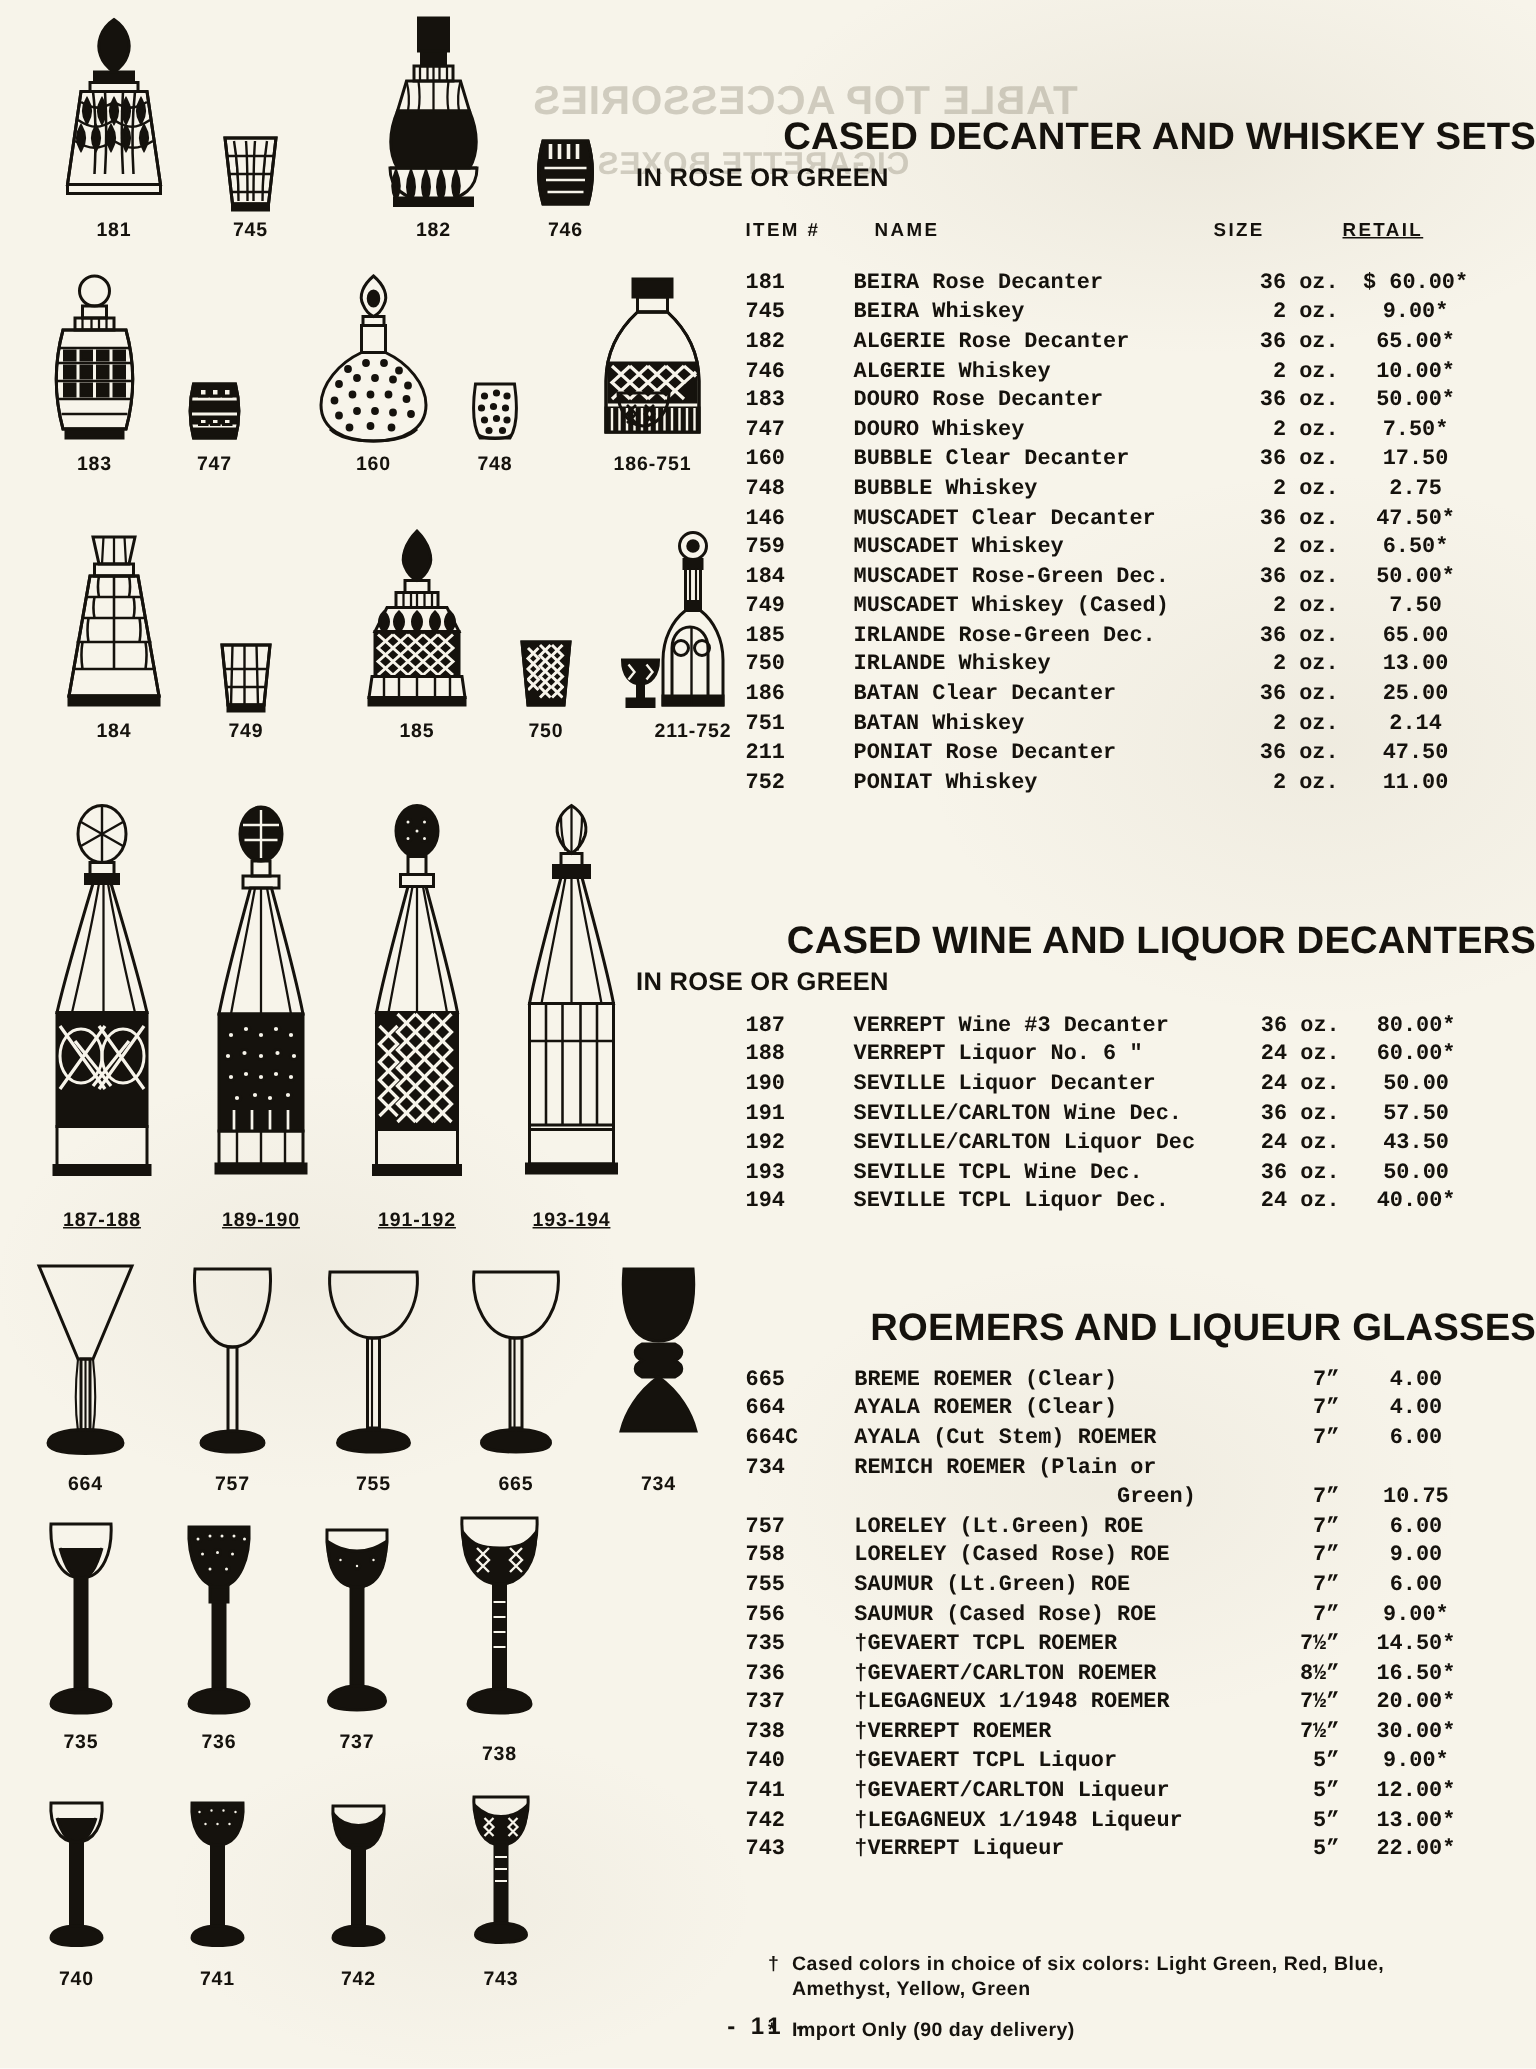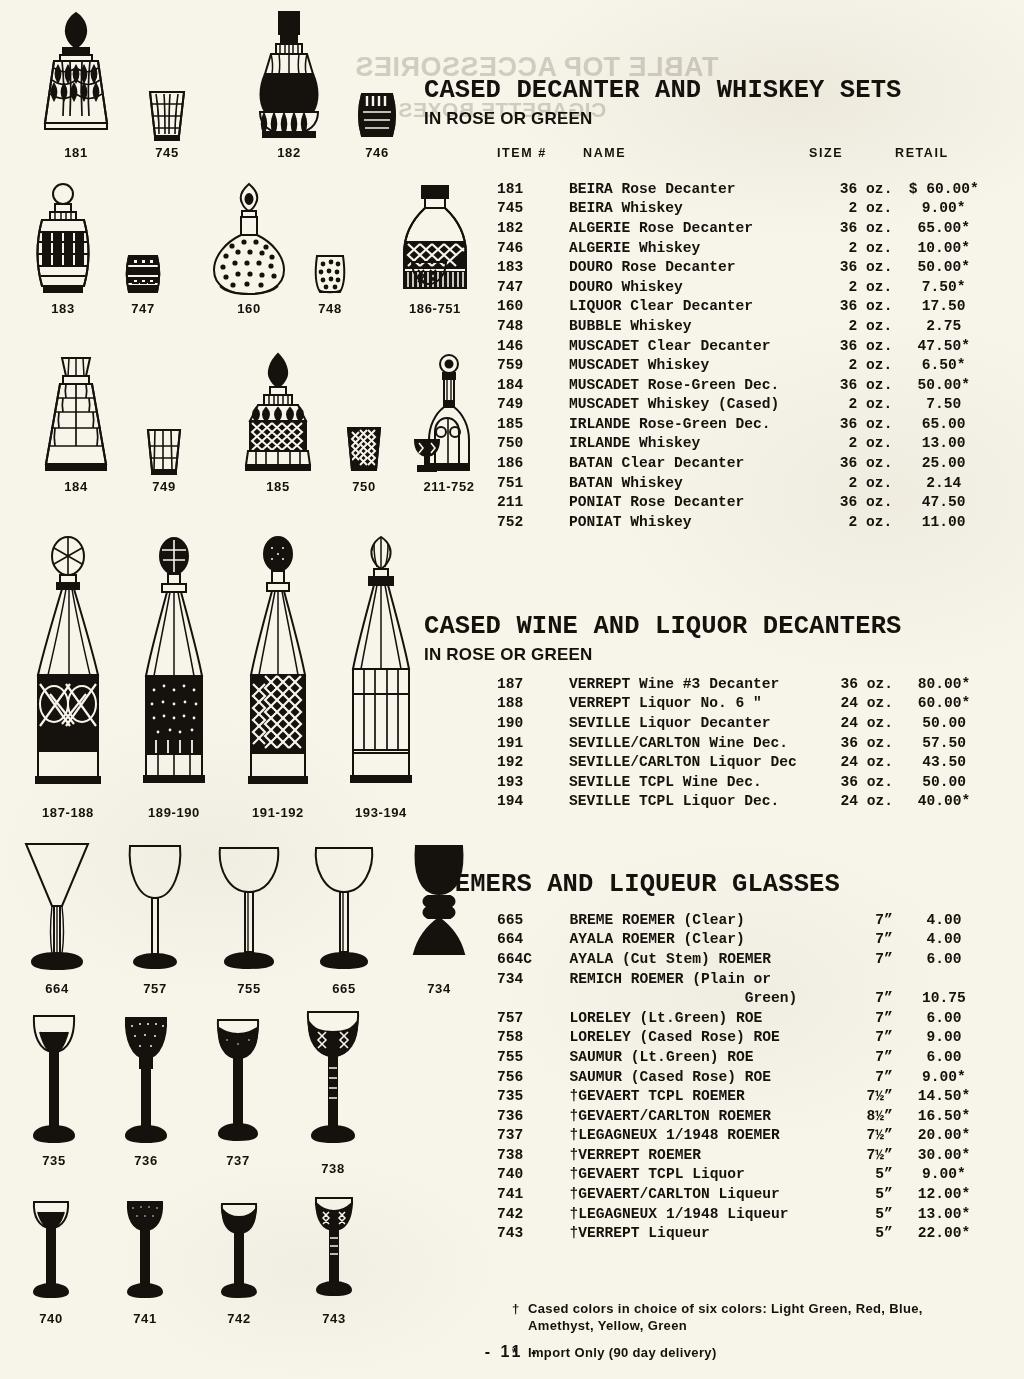--- a/index.html
+++ b/index.html
@@ -71,45 +71,44 @@
     font-size: 13px;
     font-weight: 700;
     letter-spacing: .6px;
     margin-top: 3px;
     color: #15120d;
     font-family: "Liberation Sans", sans-serif;
   }
 
   
   .sec-title {
-    text-align: left;
+    text-align: right;
     font-weight: 700;
     font-size: 25.5px;
     letter-spacing: .1px;
     line-height: 1.05;
     white-space: nowrap;
-    font-family: Liberation Mono, monospace;
   }
   .sec-sub {
     text-align: left;
     font-weight: 700;
     font-size: 17px;
     letter-spacing: .2px;
     margin-top: 4px;
   }
   .col-head {
     display: flex;
     font-weight: 700;
     font-size: 12.5px;
     letter-spacing: 1.6px;
   }
   .col-head .h-item { width: 86px; }
   .col-head .h-name { flex: 1; }
   .col-head .h-size { width: 86px; }
-  .col-head .h-retail { width: 92px; text-align: left; }
+  .col-head .h-retail { width: 92px; text-align: left; text-decoration: underline; }
 
   table.items {
     border-collapse: collapse;
     font-family: "Liberation Mono", monospace;
     font-size: 14.6px;
     font-weight: 700;
     line-height: 19.6px;
     width: 100%;
   }
   table.items td { padding: 0; vertical-align: top; white-space: pre; }
@@ -412,21 +411,21 @@
           <path d="M6 6h32l-4 42H10z" fill="#15120d"></path>
           <g stroke="#f7f4ea" stroke-width="2">
             <path d="M10 10l7 7-7 7 7 7-7 7M18 8l7 7-7 7 7 7-7 7 7 7M26 8l7 7-7 7 7 7-7 7 7 7"></path>
             <path d="M17 10l-7 7 7 7-7 7 7 7M25 8l-7 7 7 7-7 7 7 7-7 7M33 8l-7 7 7 7-7 7 7 7-7 7"></path>
           </g>
           <path d="M6 6h32l-4 42H10z" fill="none" stroke="#15120d"></path>
         </svg>
         <div class="fig-cap">750</div>
       </div>
 
-      <div class="fig" style="margin-left:15px;">
+      <div class="fig" style="margin-left:28px;">
         <svg width="56" height="124" viewBox="0 0 56 124" fill="none" stroke="#15120d" stroke-width="2">
           <circle cx="28" cy="12" r="9"></circle>
           <circle cx="28" cy="12" r="3.5" fill="#15120d"></circle>
           <path d="M22 21h12v6H22z" fill="#15120d"></path>
           <path d="M23 27h10v22H23z"></path>
           <g stroke-width="1.4">
               <path d="M26 27v22M30 27v22"></path>
             </g>
           <path d="M23 49h10v6H23z" fill="#15120d"></path>
           <path d="M23 55C14 62 8 74 8 88v30h40V88c0-14-6-26-15-33z"></path>
@@ -444,21 +443,21 @@
       <svg width="34" height="40" viewBox="0 0 34 40" fill="none" stroke="#15120d" stroke-width="2">
         <path d="M5 4h24c0 10-5 16-12 16S5 14 5 4z" fill="#15120d"></path>
         <g stroke="#f7f4ea" stroke-width="1.6">
             <path d="M9 7l4 5-4 5M21 7l4 5-4 5"></path>
           </g>
         <path d="M15 20h4v10h-4z" fill="#15120d"></path>
         <path d="M8 30h18v5H8z" fill="#15120d"></path>
       </svg>
     </div>
 
-    <div class="plate" style="left:28px; top:534px; gap:22px;">
+    <div class="plate" style="left:28px; top:534px; gap:22px;text-decoration:underline;">
       <div class="fig">
         <svg width="80" height="268" viewBox="0 0 80 268" fill="none" stroke="#15120d" stroke-width="2">
           <ellipse cx="40" cy="22" rx="16" ry="19"></ellipse>
           <g stroke-width="1.6">
               <path d="M26 14l28 16M54 14L26 30M40 3v38"></path>
             </g>
           <path d="M32 41h16v8H32z"></path>
           <path d="M29 49h22v6H29z" fill="#15120d"></path>
           <path d="M34 55c-9 30-18 60-24 86h60c-6-26-15-56-24-86z"></path>
           <g stroke-width="1.5">
@@ -796,21 +795,21 @@
               <td class="c-price">50.00*</td>
             </tr>
             <tr>
               <td class="c-item">747</td>
               <td class="c-name">DOURO Whiskey</td>
               <td class="c-size">2 oz.</td>
               <td class="c-price">7.50*</td>
             </tr>
             <tr>
               <td class="c-item">160</td>
-              <td class="c-name">LIQUOR Clear Decanter</td>
+              <td class="c-name">BUBBLE Clear Decanter</td>
               <td class="c-size">36 oz.</td>
               <td class="c-price">17.50</td>
             </tr>
             <tr>
               <td class="c-item">748</td>
               <td class="c-name">BUBBLE Whiskey</td>
               <td class="c-size">2 oz.</td>
               <td class="c-price">2.75</td>
             </tr>
             <tr>

